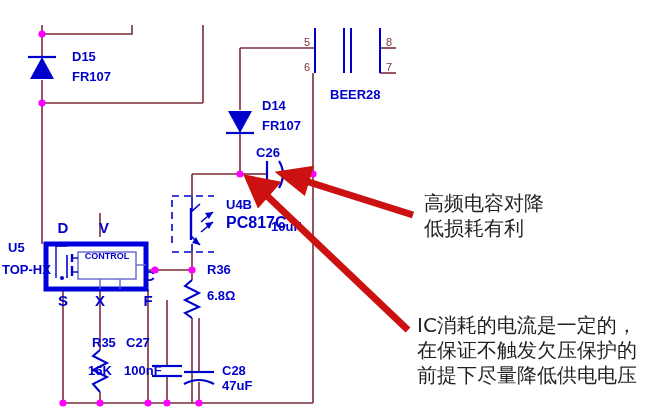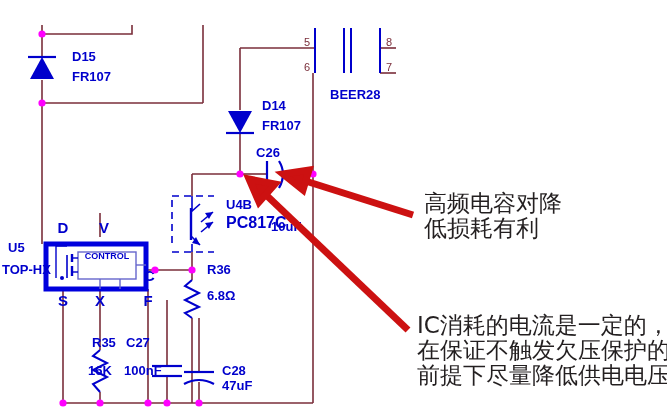--- a/index.html
+++ b/index.html
@@ -21,21 +21,21 @@
     position: absolute;
     left: 0;
     top: 0;
     width: 667px;
     height: 416px;
   }
   .ann {
     position: absolute;
     color: #231f20;
     font-family: "DejaVu Sans", "Liberation Sans", sans-serif;
-    font-size: 23px;
+    font-size: 20px;
     line-height: 25px;
     white-space: pre;
     letter-spacing: 0px;
   }
   #ann-cap {
     left: 424px;
     top: 191px;
   }
   #ann-ic {
     left: 417px;

